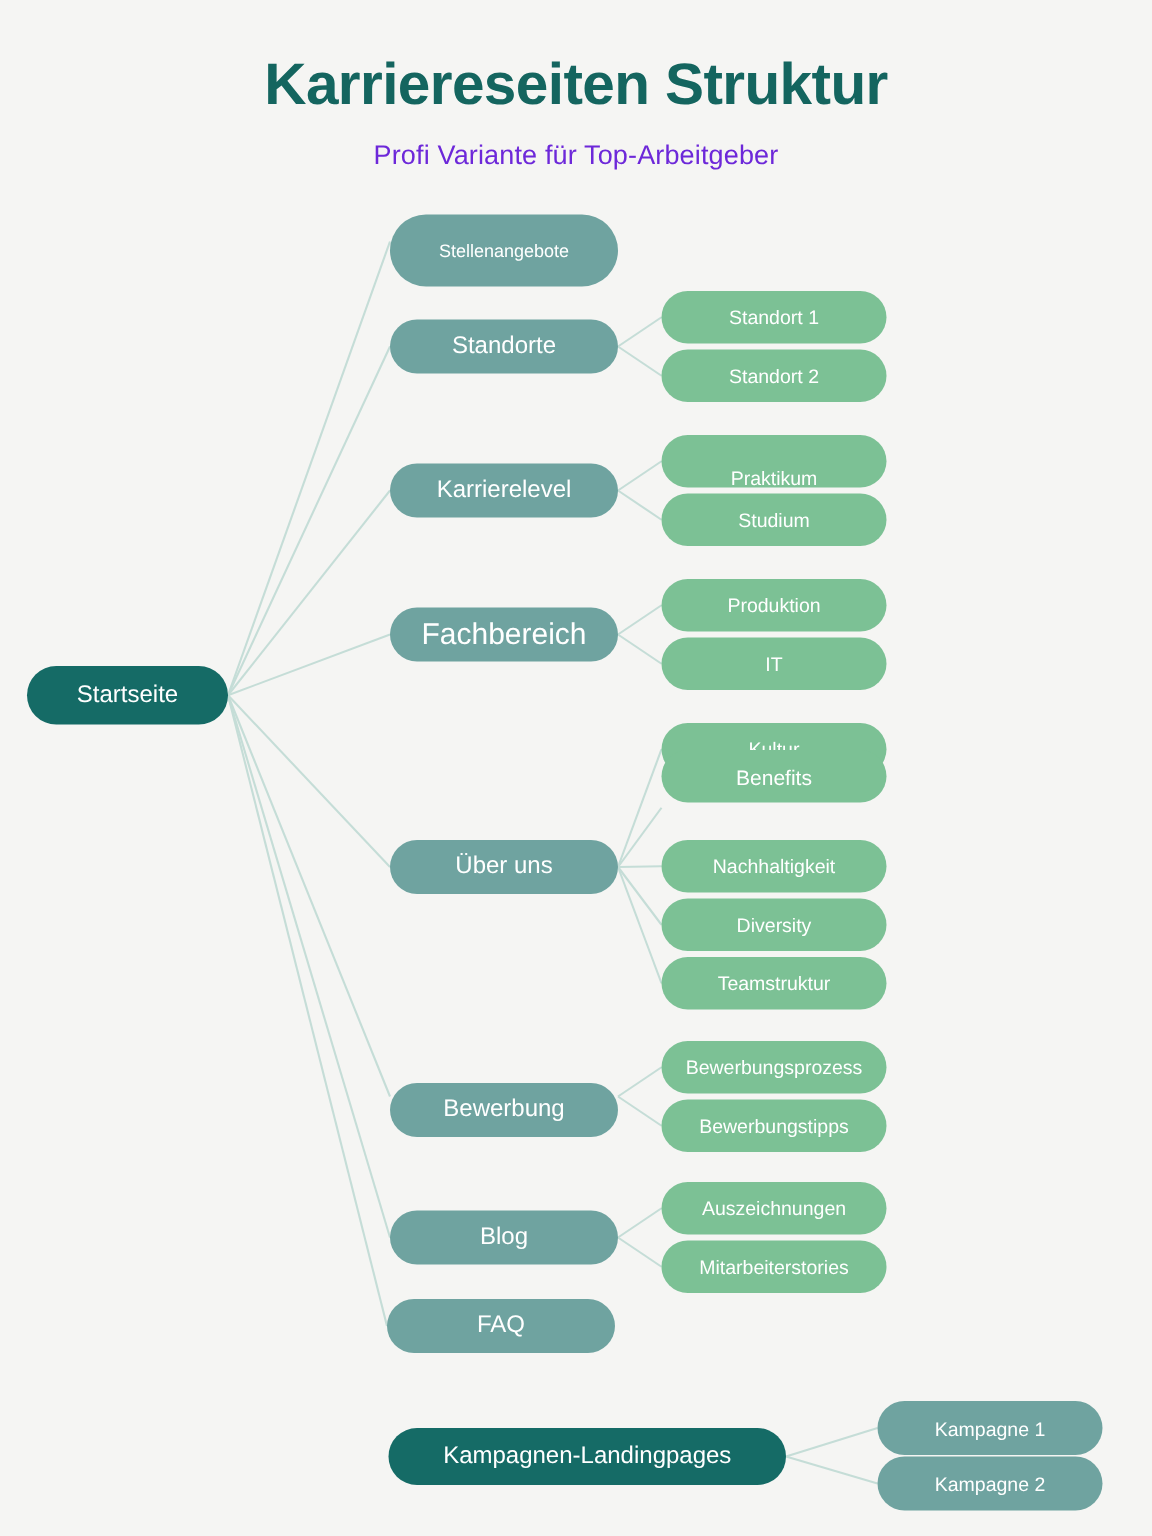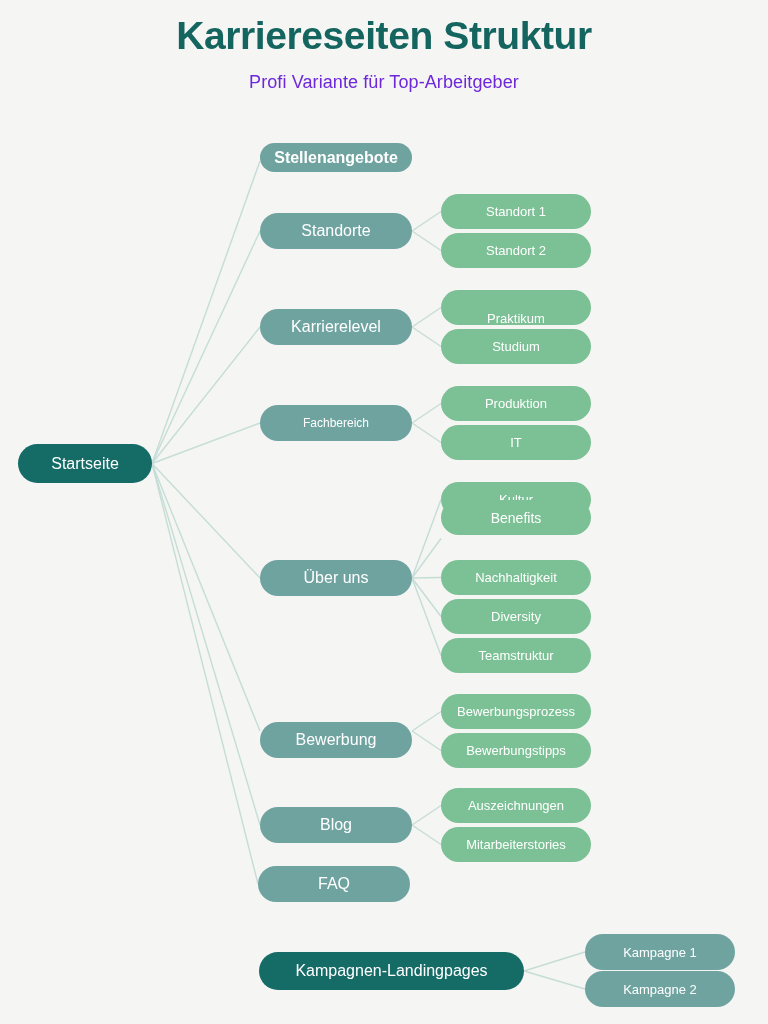--- a/index.html
+++ b/index.html
@@ -19,21 +19,21 @@
     height: 1024px;
     background: #f5f5f3;
   }
 
   
   #header {
     position: absolute;
     top: 0; left: 0;
     width: 768px;
     text-align: center;
-    padding-top: 14px;
+    padding-top: 35px;
   }
 
   #title {
     font-size: 39px;
     font-weight: bold;
     color: #14655f;
     letter-spacing: -0.4px;
     line-height: 1.15;
   }
 
@@ -123,42 +123,42 @@
       <line x1="412" y1="825" x2="441" y2="805.5" stroke="#c5ddd7" stroke-width="1.4"></line>
       <line x1="412" y1="825" x2="441" y2="844.5" stroke="#c5ddd7" stroke-width="1.4"></line>
       <line x1="524" y1="971" x2="585" y2="952" stroke="#c5ddd7" stroke-width="1.4"></line>
       <line x1="524" y1="971" x2="585" y2="989" stroke="#c5ddd7" stroke-width="1.4"></line>
     </svg>
 
   <div id="nodes">
       <div class="node root" style="left: 18px; top: 444px; width: 134px; height: 39px; font-size: 16px;">
         <span>Startseite</span>
       </div>
-      <div class="node level1" style="left: 260px; top: 143px; width: 152px; height: 29px; font-size: 16px; font-weight: bold;">
+      <div class="node level1" style="left: 260px; top: 143px; width: 152px; height: 48px; font-size: 12px;">
         <span>Stellenangebote</span>
       </div>
       <div class="node level1" style="left: 260px; top: 213px; width: 152px; height: 36px; font-size: 16px;">
         <span>Standorte</span>
       </div>
       <div class="node level2" style="left: 441px; top: 194px; width: 150px; height: 35px; font-size: 13px;">
         <span>Standort 1</span>
       </div>
       <div class="node level2" style="left: 441px; top: 233px; width: 150px; height: 35px; font-size: 13px;">
         <span>Standort 2</span>
       </div>
       <div class="node level1" style="left: 260px; top: 309px; width: 152px; height: 36px; font-size: 16px;">
         <span>Karrierelevel</span>
       </div>
       <div class="node level2" style="left: 441px; top: 290px; width: 150px; height: 35px; font-size: 13px; align-items: flex-end;">
         <span>Praktikum</span>
       </div>
       <div class="node level2" style="left: 441px; top: 329px; width: 150px; height: 35px; font-size: 13px;">
         <span>Studium</span>
       </div>
-      <div class="node level1" style="left: 260px; top: 405px; width: 152px; height: 36px; font-size: 12px;">
+      <div class="node level1" style="left: 260px; top: 405px; width: 152px; height: 36px; font-size: 20px;">
         <span>Fachbereich</span>
       </div>
       <div class="node level2" style="left: 441px; top: 386px; width: 150px; height: 35px; font-size: 13px;">
         <span>Produktion</span>
       </div>
       <div class="node level2" style="left: 441px; top: 425px; width: 150px; height: 35px; font-size: 13px;">
         <span>IT</span>
       </div>
       <div class="node level1" style="left: 260px; top: 560px; width: 152px; height: 36px; font-size: 16px;">
         <span>Über uns</span>

